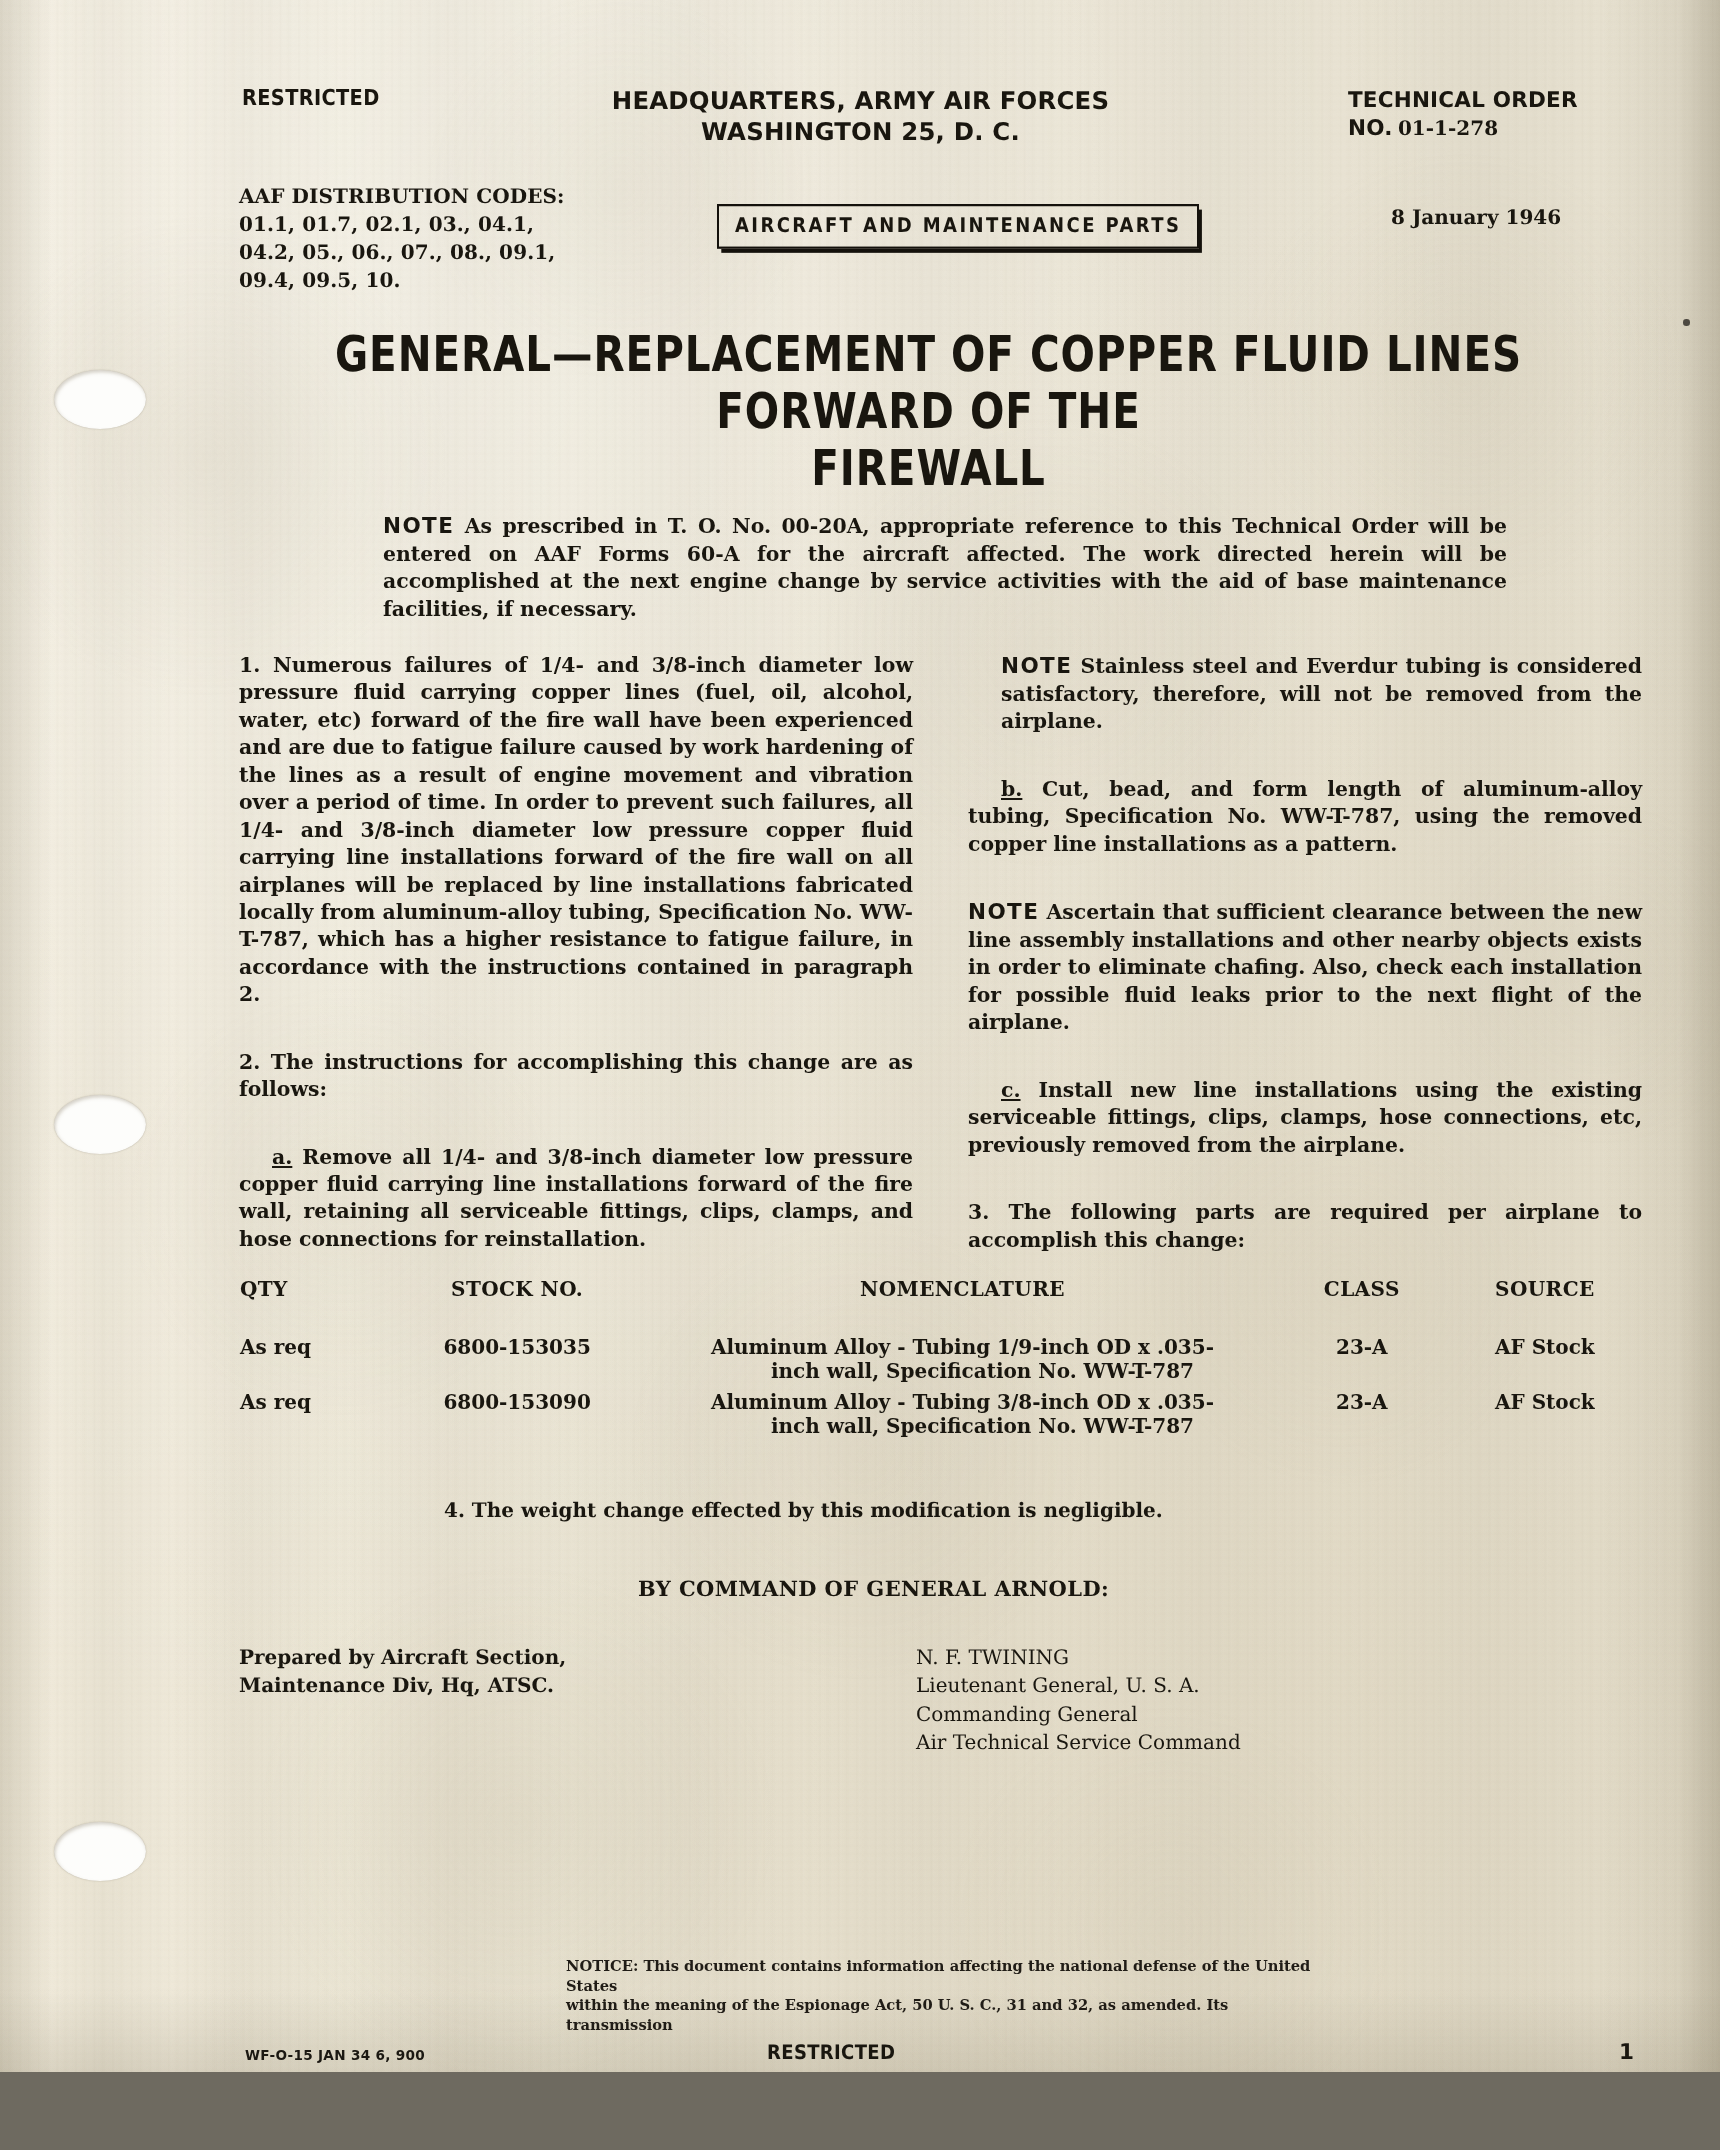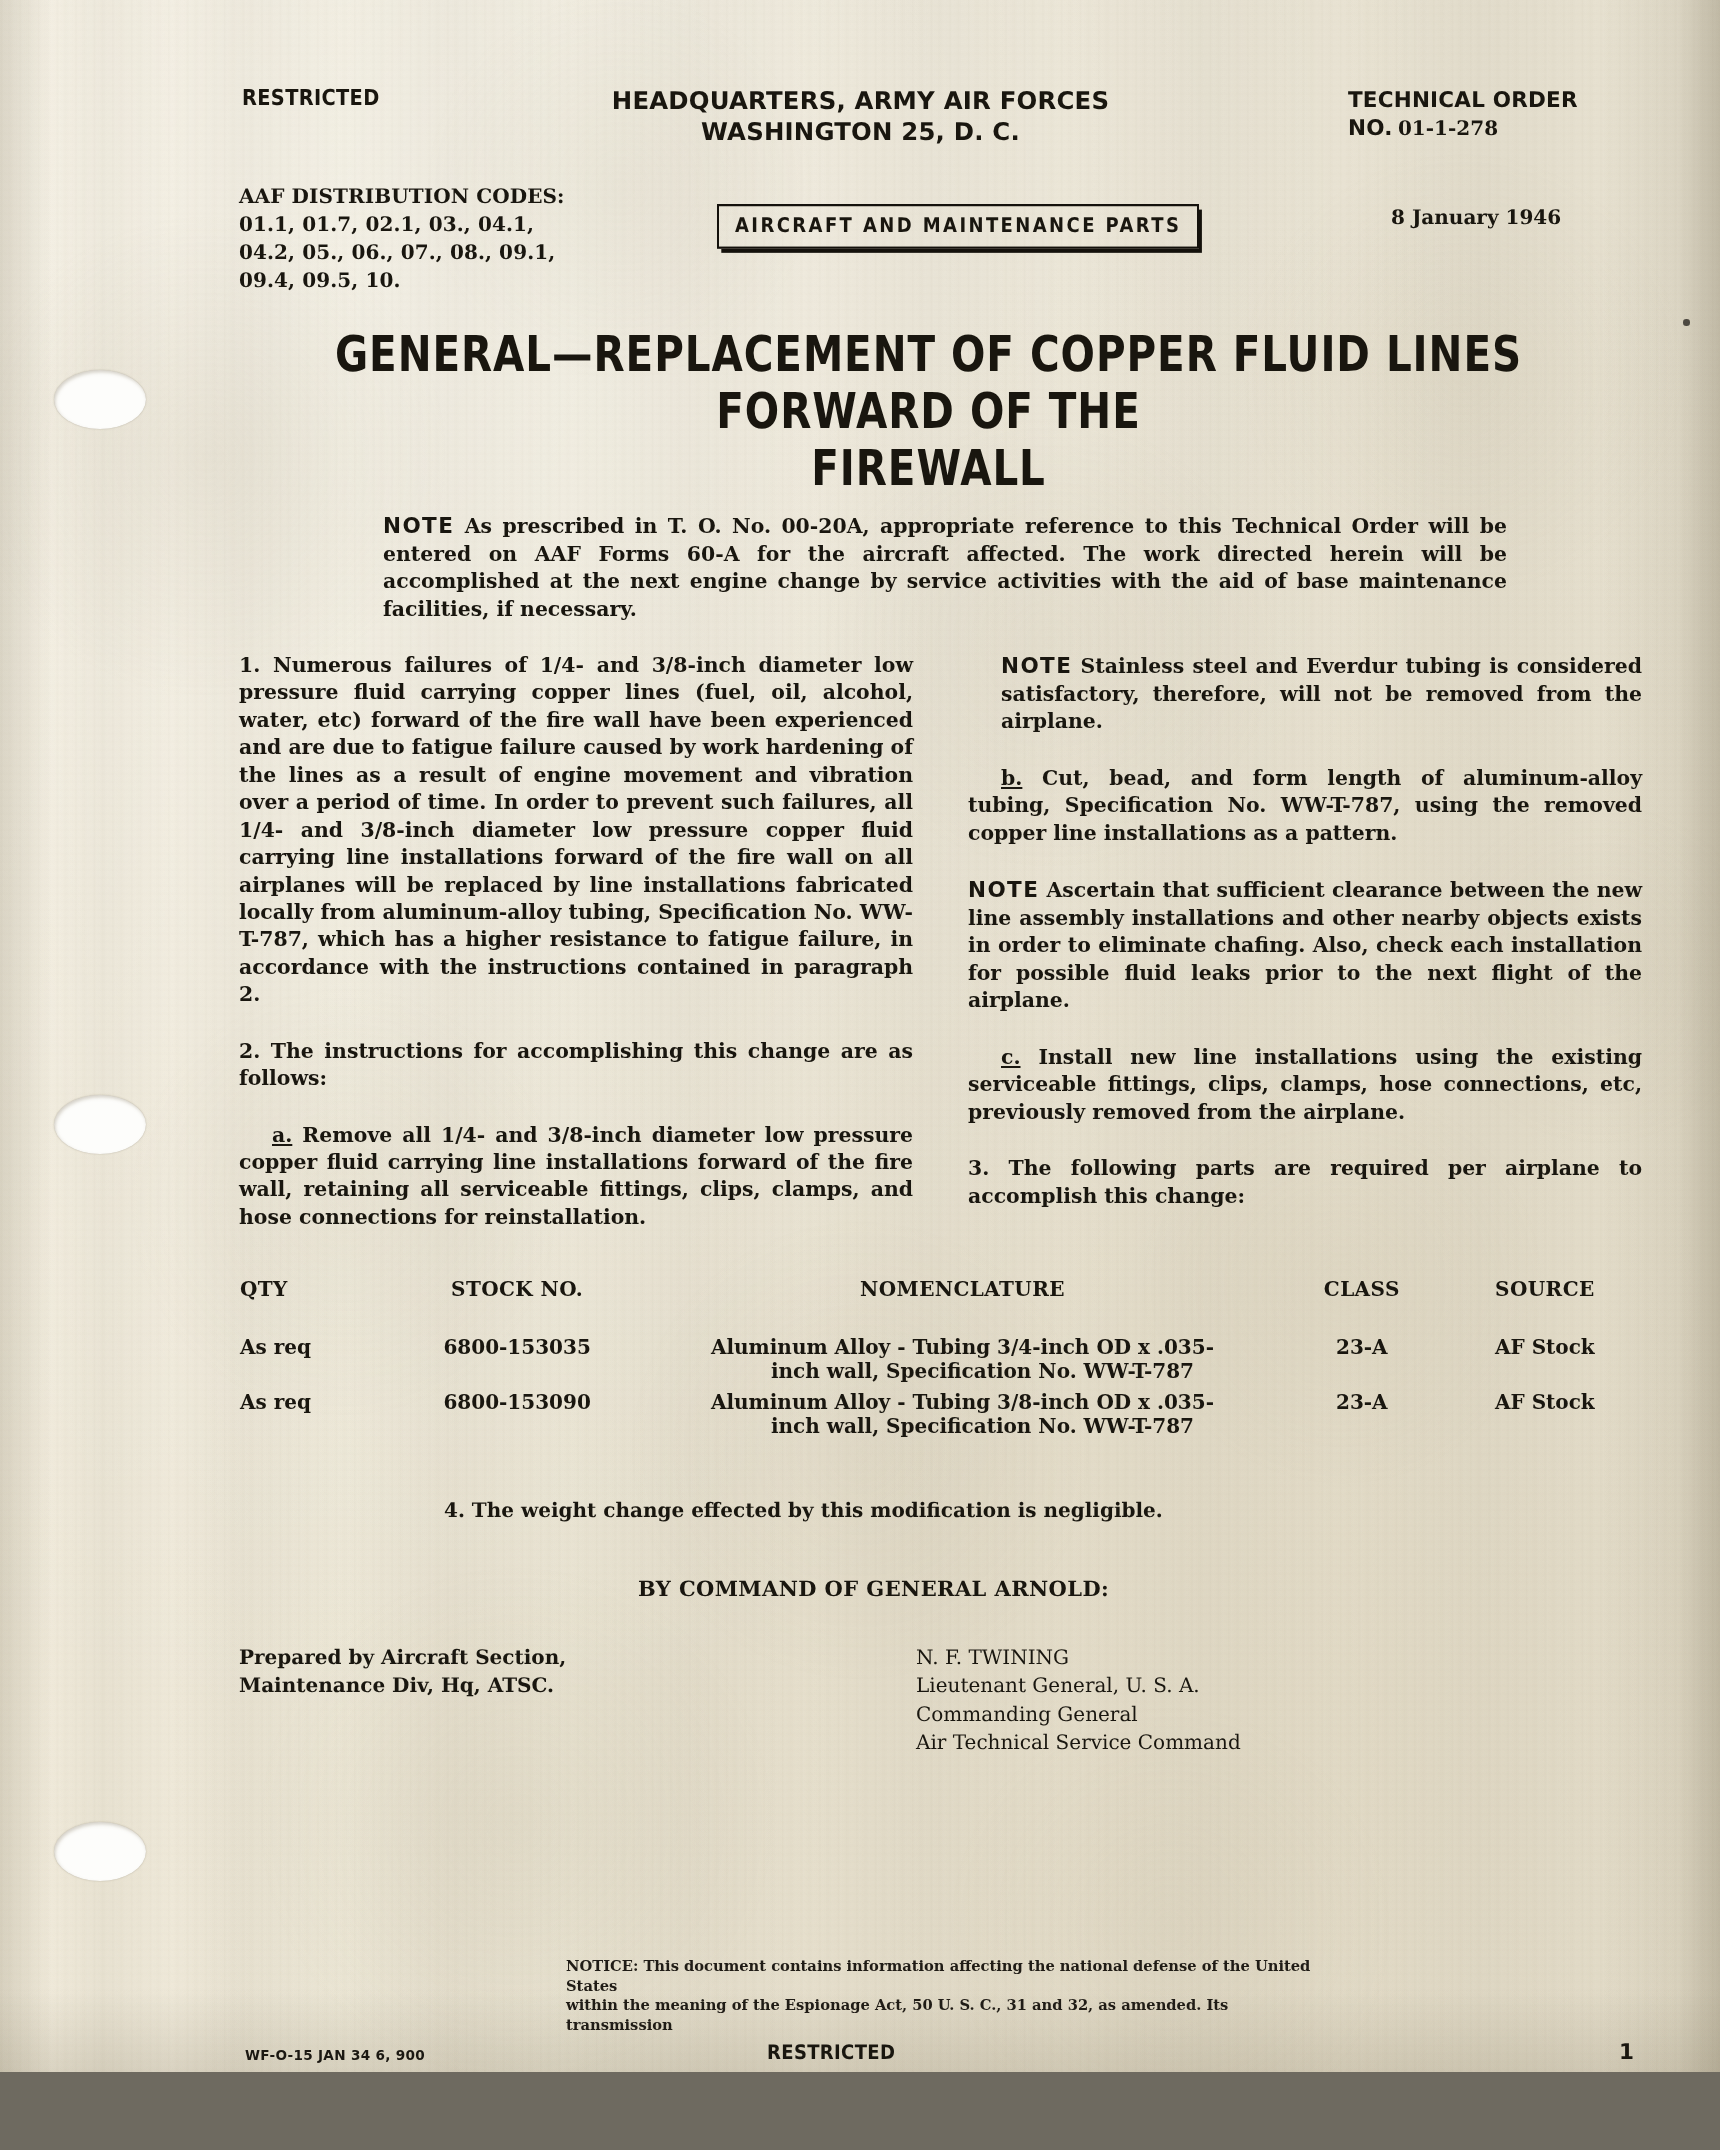--- a/index.html
+++ b/index.html
@@ -213,21 +213,21 @@
 
   #note-top {
     left: 383px; top: 502px;
     width: 1124px;
   }
 
   #col-left  { left: 239px;  top: 642px; width: 674px; }
   #col-right { left: 968px; top: 642px; width: 674px; }
 
   .para + .para { margin-top: 18.6px; }
-  .para.gap-lg  { margin-top: 29px; }
+  .para.gap-lg  { margin-top: 40px; }
 
   .indent { text-indent: 33px; }
 
   
   #parts-table {
     left: 239px; top: 1276px;
     width: 1402px;
     font-family: "DejaVu Serif", serif;
     font-weight: 700;
     font-size: 20px;
@@ -416,21 +416,21 @@
         <th class="c-nomen">NOMENCLATURE</th>
         <th class="c-class">CLASS</th>
         <th class="c-source">SOURCE</th>
       </tr>
     </thead>
     <tbody>
       <tr>
         <td class="c-qty">As req</td>
         <td class="c-stock">6800-153035</td>
         <td class="c-nomen">
-          <span>Aluminum Alloy - Tubing 3/4-inch OD x .035-</span>
+          <span>Aluminum Alloy - Tubing 1/9-inch OD x .035-</span>
           <span class="nomen-l2">inch wall, Specification No. WW-T-787</span>
         </td>
         <td class="c-class">23-A</td>
         <td class="c-source">AF Stock</td>
       </tr>
       <tr>
         <td class="c-qty">As req</td>
         <td class="c-stock">6800-153090</td>
         <td class="c-nomen">
           <span>Aluminum Alloy - Tubing 3/8-inch OD x .035-</span>

